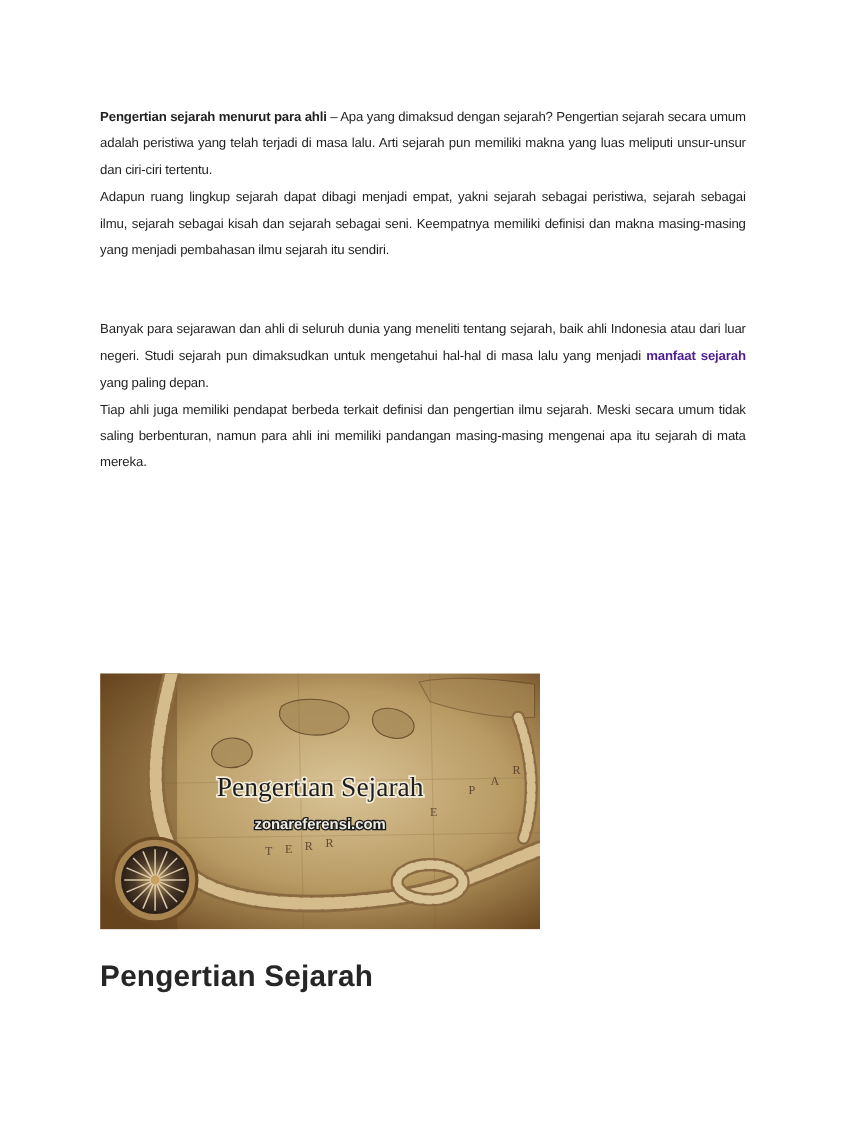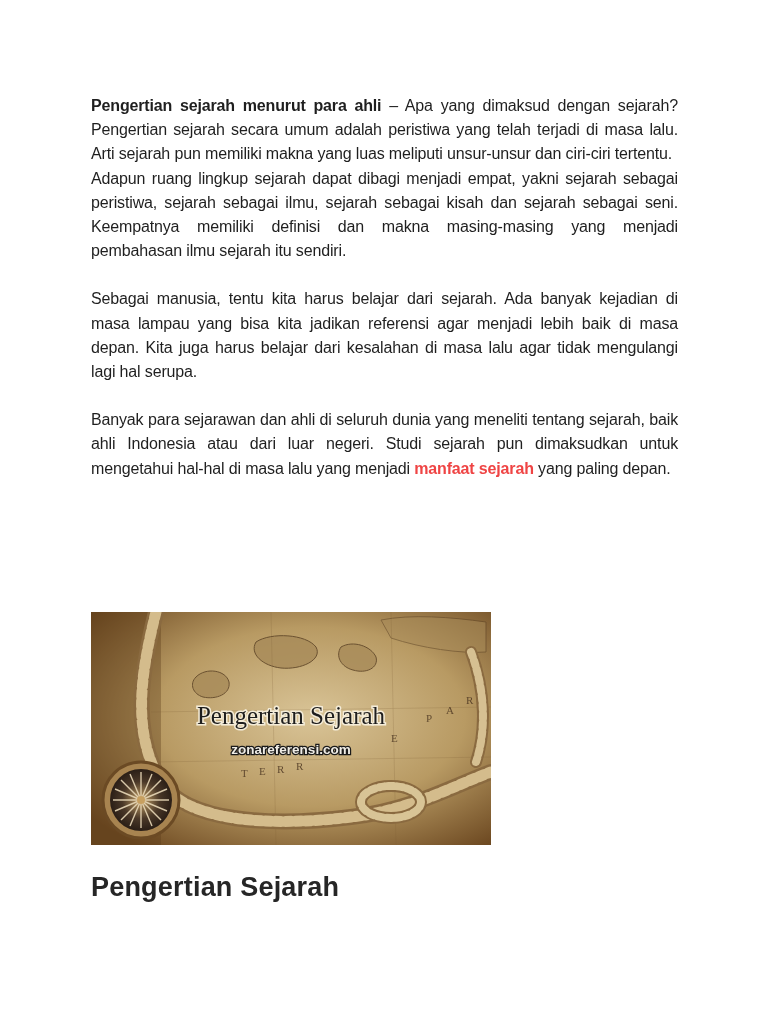--- a/index.html
+++ b/index.html
@@ -1,36 +1,36 @@
 <!DOCTYPE html>
 <html><head>
 <meta charset="utf-8">
 <style>
   html, body { margin: 0; padding: 0; background: #ffffff; }
   body { width: 768px; height: 1024px; position: relative; overflow: hidden;
          font-family: "Liberation Sans", "DejaVu Sans", sans-serif; color: #1f1f1f; }
   .page { position: absolute; left: 91px; top: 94px; width: 587px; }
-  .para { font-size: 16px; line-height: 24.2px; text-align: justify; margin: 0; letter-spacing: -0.15px; }
+  .para { font-size: 12px; line-height: 24.2px; text-align: justify; margin: 0; letter-spacing: -0.15px; }
   .gap { height: 24px; }
   .bold { font-weight: bold; }
-  .link { color: #ef4444; font-weight: bold; text-decoration: none; }
+  .link { color: #4c1d95; font-weight: bold; text-decoration: none; }
   .hero { position: absolute; left: 91px; top: 612px; width: 400px; height: 233px; overflow: hidden; }
   .hero svg { display: block; }
   .heading { position: absolute; left: 91px; top: 872px; font-size: 27px; font-weight: bold; color: #262626; margin: 0; letter-spacing: 0.2px; }
 </style>
 </head>
 <body>
 
 <div class="page">
   <p class="para"><span class="bold">Pengertian sejarah menurut para ahli</span><span> – Apa yang dimaksud dengan sejarah? Pengertian sejarah secara umum adalah peristiwa yang telah terjadi di masa lalu. Arti sejarah pun memiliki makna yang luas meliputi unsur-unsur dan ciri-ciri tertentu.</span></p>
   <p class="para">Adapun ruang lingkup sejarah dapat dibagi menjadi empat, yakni sejarah sebagai peristiwa, sejarah sebagai ilmu, sejarah sebagai kisah dan sejarah sebagai seni. Keempatnya memiliki definisi dan makna masing-masing yang menjadi pembahasan ilmu sejarah itu sendiri.</p>
   <div class="gap"></div>
-  <p class="para">Sebagai manusia, tentu kita harus belajar dari sejarah. Ada banyak kejadian di masa lampau yang bisa kita jadikan referensi agar menjadi lebih baik di masa depan. Kita juga harus belajar dari kesalahan di masa lalu agar tidak mengulangi lagi hal serupa.</p>
   <div class="gap"></div>
   <p class="para"><span>Banyak para sejarawan dan ahli di seluruh dunia yang meneliti tentang sejarah, baik ahli Indonesia atau dari luar negeri. Studi sejarah pun dimaksudkan untuk mengetahui hal-hal di masa lalu yang menjadi </span><a class="link" href="#">manfaat sejarah</a><span> yang paling depan.</span></p>
+  <p class="para">Tiap ahli juga memiliki pendapat berbeda terkait definisi dan pengertian ilmu sejarah. Meski secara umum tidak saling berbenturan, namun para ahli ini memiliki pandangan masing-masing mengenai apa itu sejarah di mata mereka.</p>
 </div>
 
 <div class="hero">
   <svg width="400" height="233" viewBox="0 0 400 233" xmlns="http://www.w3.org/2000/svg">
     <defs>
       <radialGradient id="paper" cx="55%" cy="45%" r="70%">
         <stop offset="0%" stop-color="#d9c497"></stop>
         <stop offset="55%" stop-color="#b89a63"></stop>
         <stop offset="100%" stop-color="#6e4a22"></stop>
       </radialGradient>

